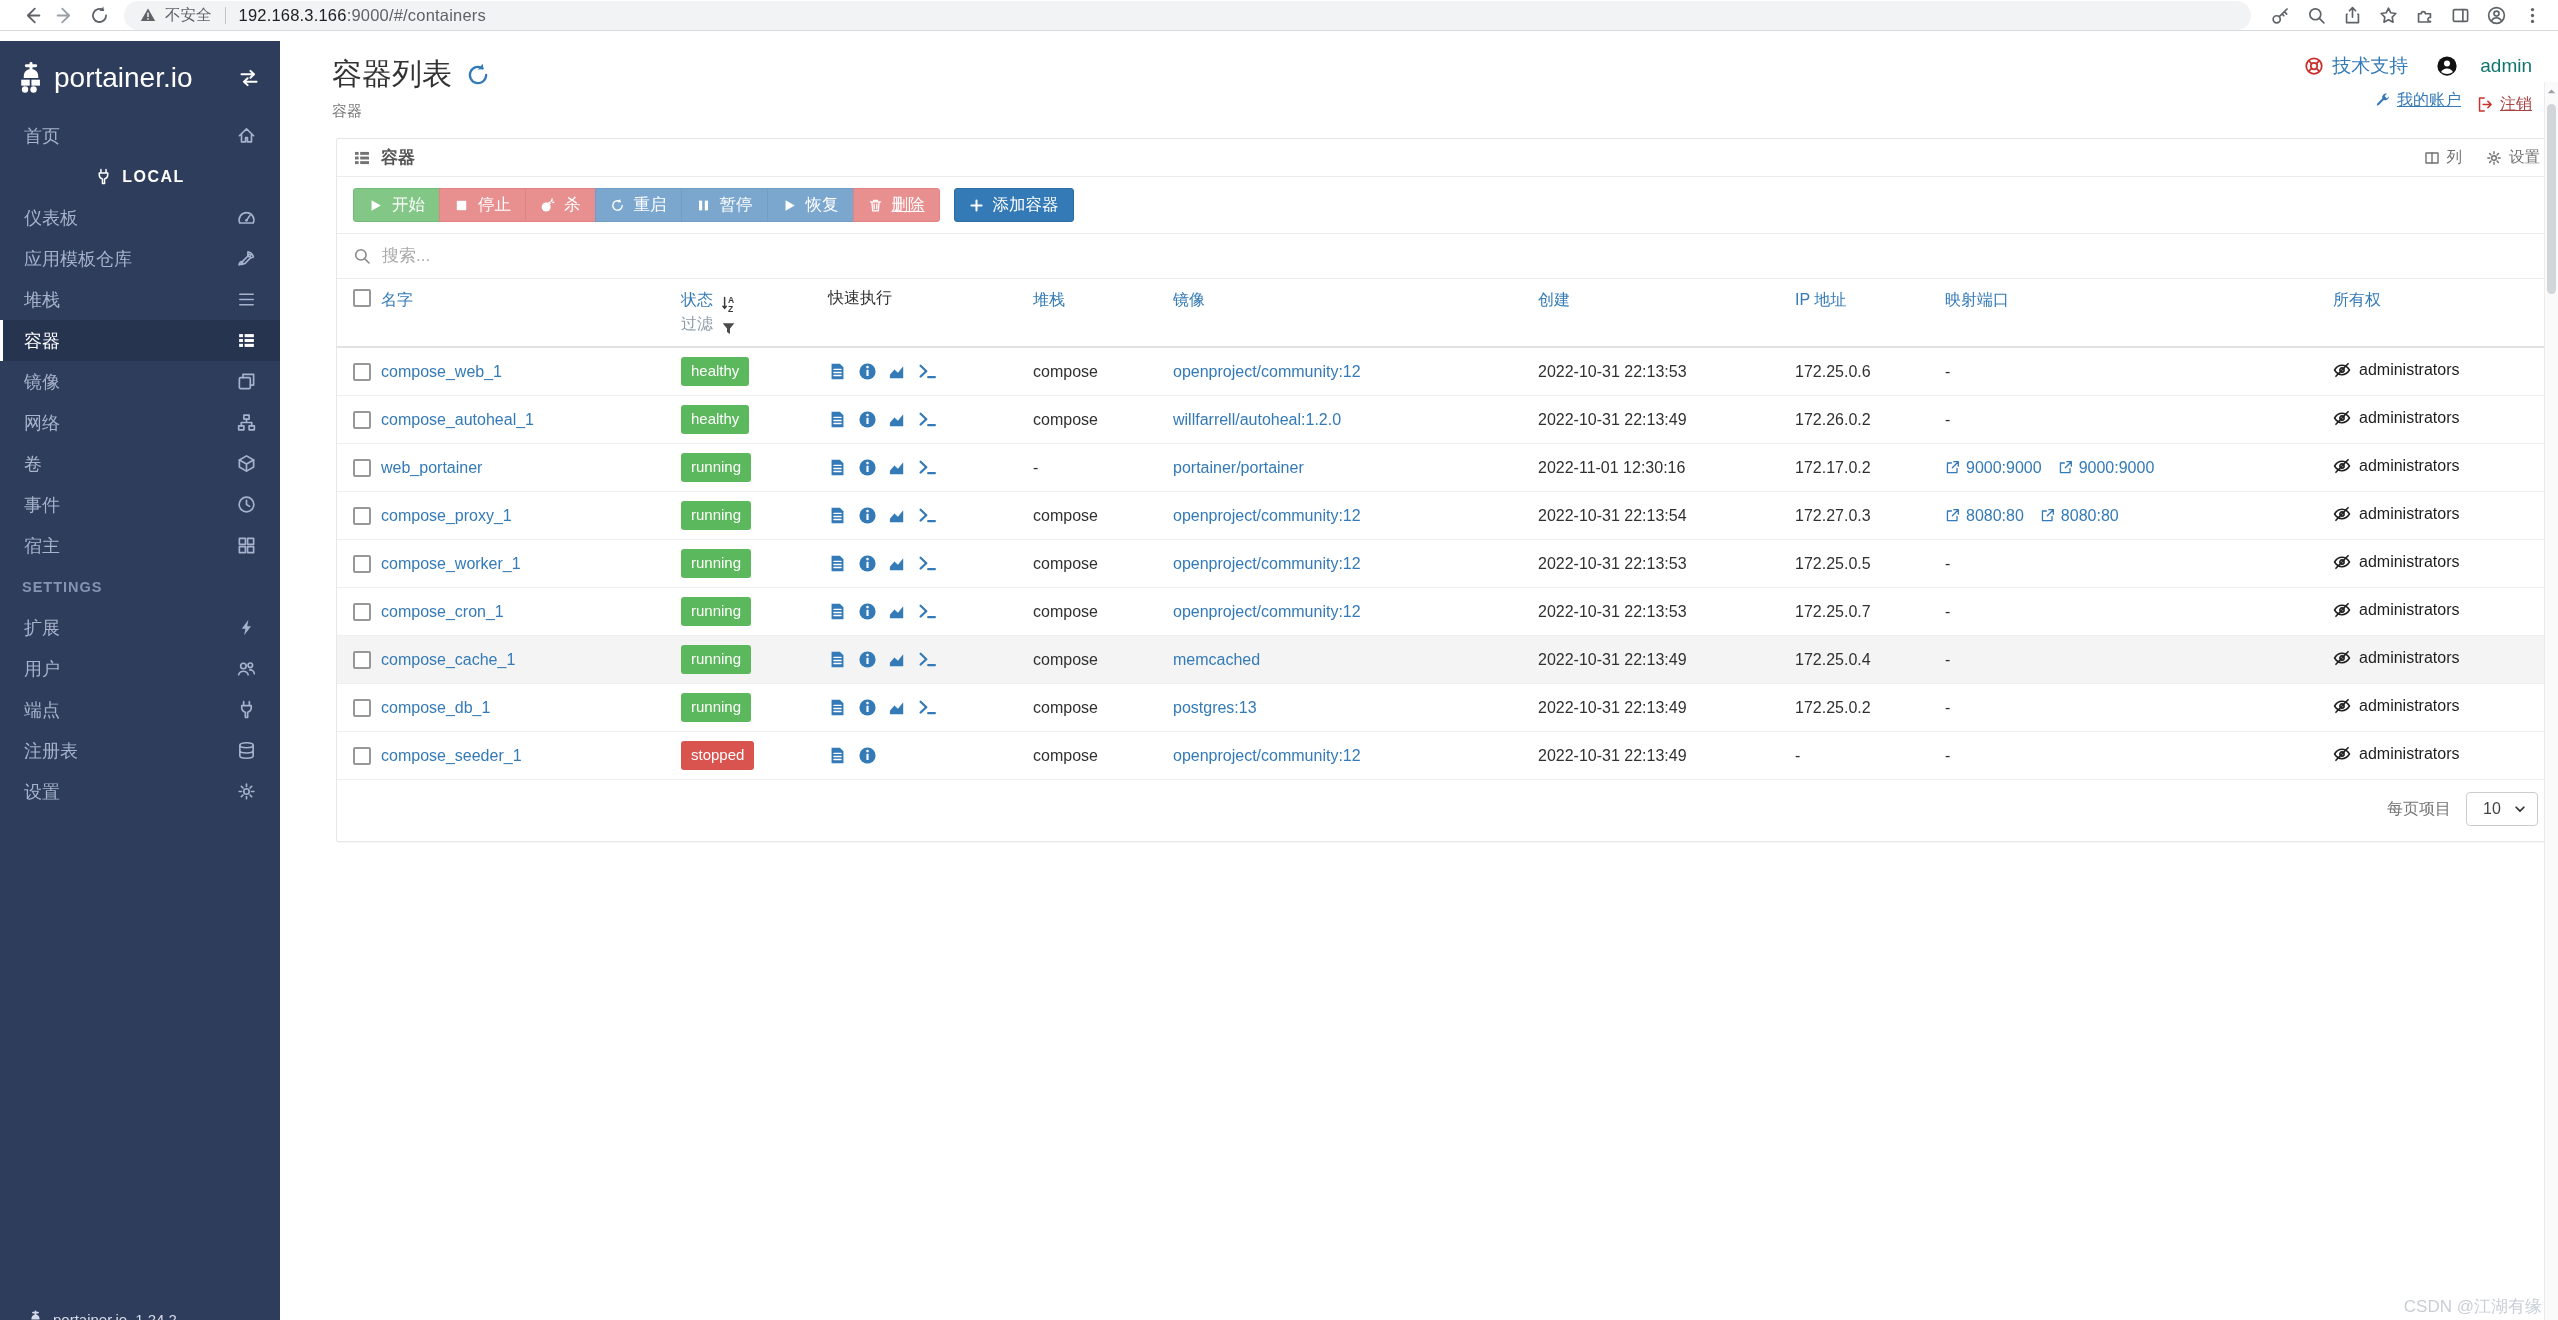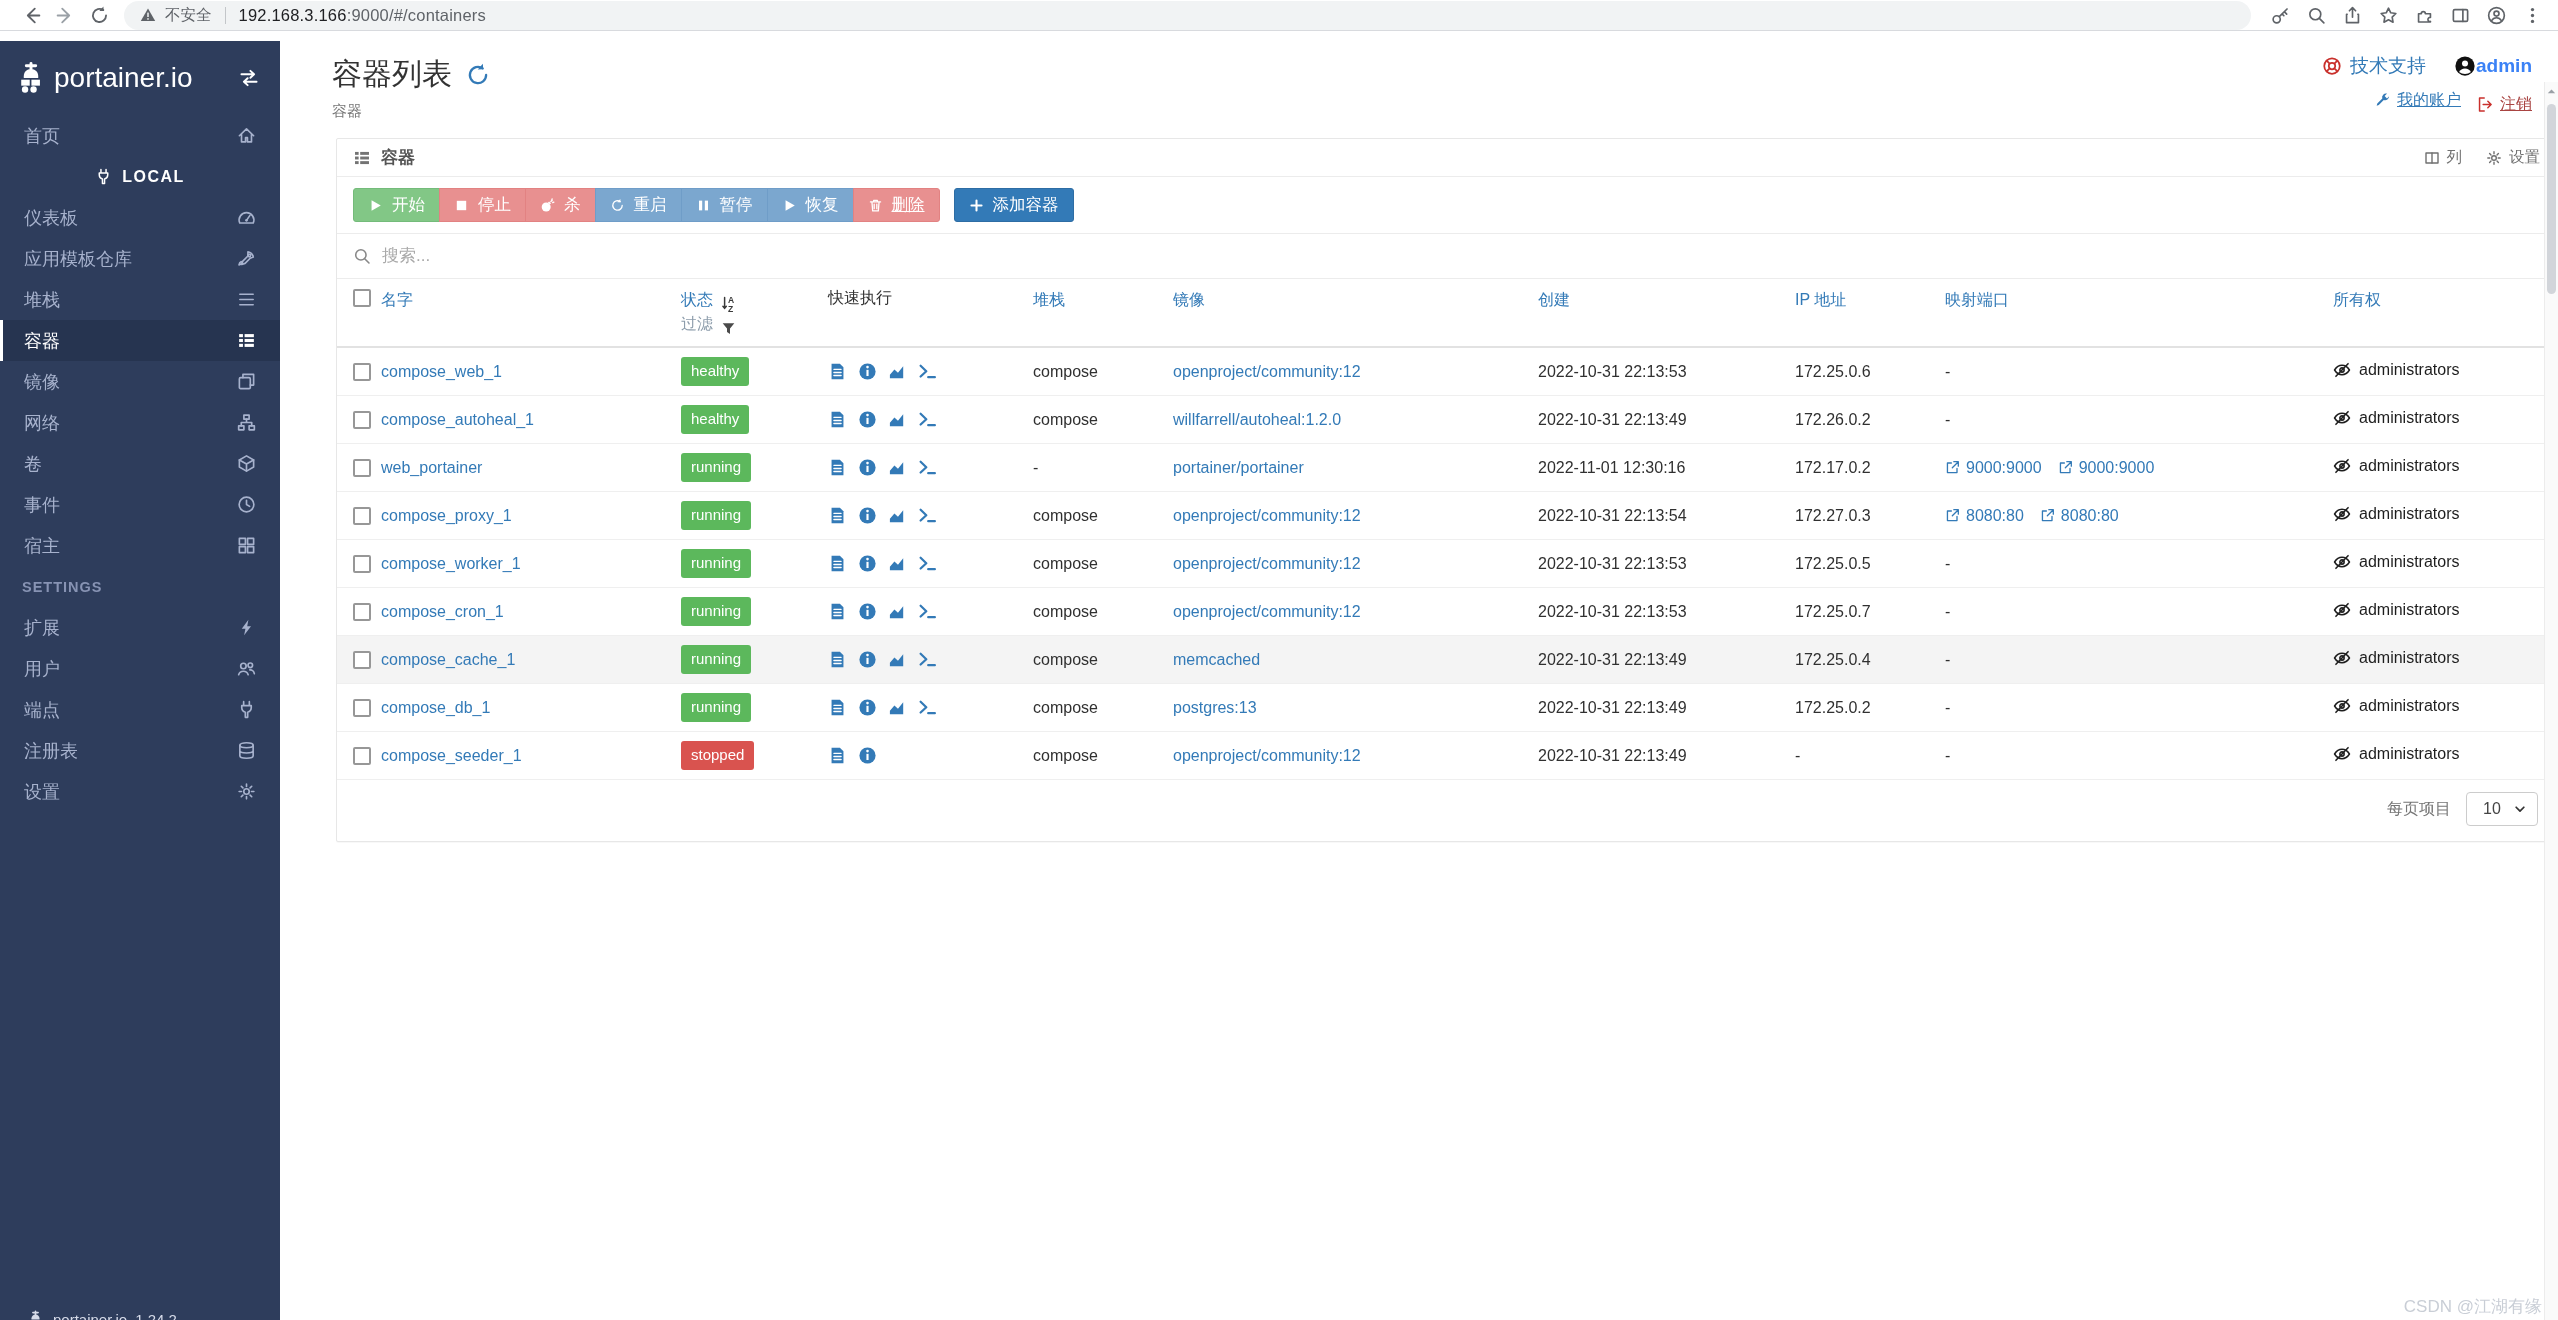--- a/index.html
+++ b/index.html
@@ -50,21 +50,21 @@
   
   .main { flex:1; position:relative; background:#fff;padding-left:36px; }
   .main-header { padding:13px 26px 0 16px; position:relative; }
   .page-title { display:flex; align-items:center; gap:13px; font-size:30px; color:#333; }
   .page-title .ic { color:#337ab7; font-size:26px; cursor:pointer; }
   .page-subtitle { margin-top:7px; font-size:15px; color:#777; }
   .header-right { position:absolute; top:12px; right:26px; }
   .hr-row1 { display:flex; justify-content:flex-end; align-items:center; gap:28px; font-size:19px; }
   .support { display:flex; align-items:center; gap:8px; color:#337ab7; cursor:pointer; }
   .support .ic { color:#c9302c; font-size:20px; }
-  .admin { display:flex; align-items:center; gap:0; color:#3b82f6; font-weight:bold; cursor:pointer; }
+  .admin { display:flex; align-items:center; gap:22px; color:#0f766e; font-weight:normal; cursor:pointer; }
   .admin .ic { color:#111; font-size:22px; }
   .hr-row2 { margin-top:7px; display:flex; justify-content:flex-end; align-items:center; gap:16px; font-size:16px; }
   .acct { display:flex; align-items:center; gap:6px; color:#337ab7; cursor:pointer; }
   .acct .txt, .logout .txt { text-decoration:underline; }
   .acct .ic { color:#337ab7; font-size:17px; }
   .logout { display:flex; align-items:center; gap:6px; color:#a94442; cursor:pointer;margin-top:8px; }
   .logout .ic { color:#c9302c; font-size:17px; }
 
   
   .widget { margin:17px 0 0 20px; width:2221px; background:#fff; border:1px solid #e7e7e7;

